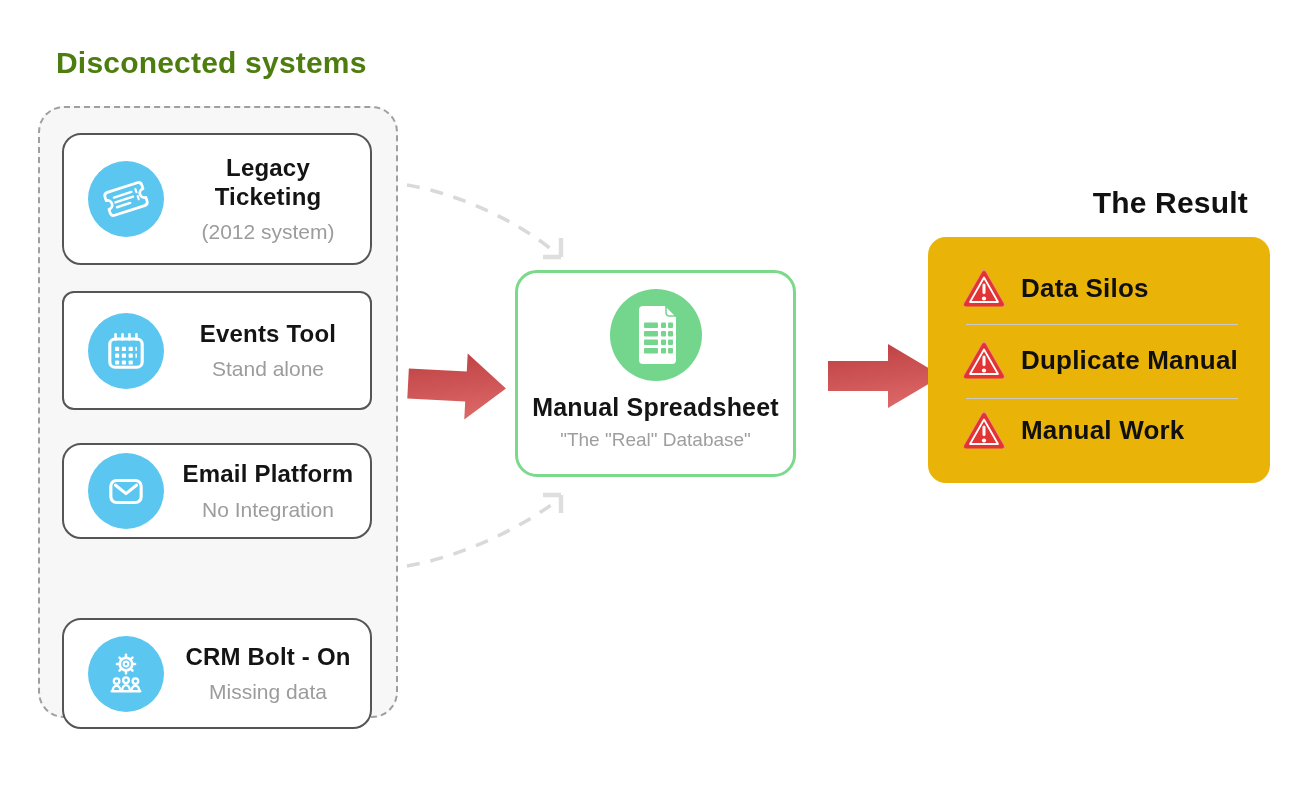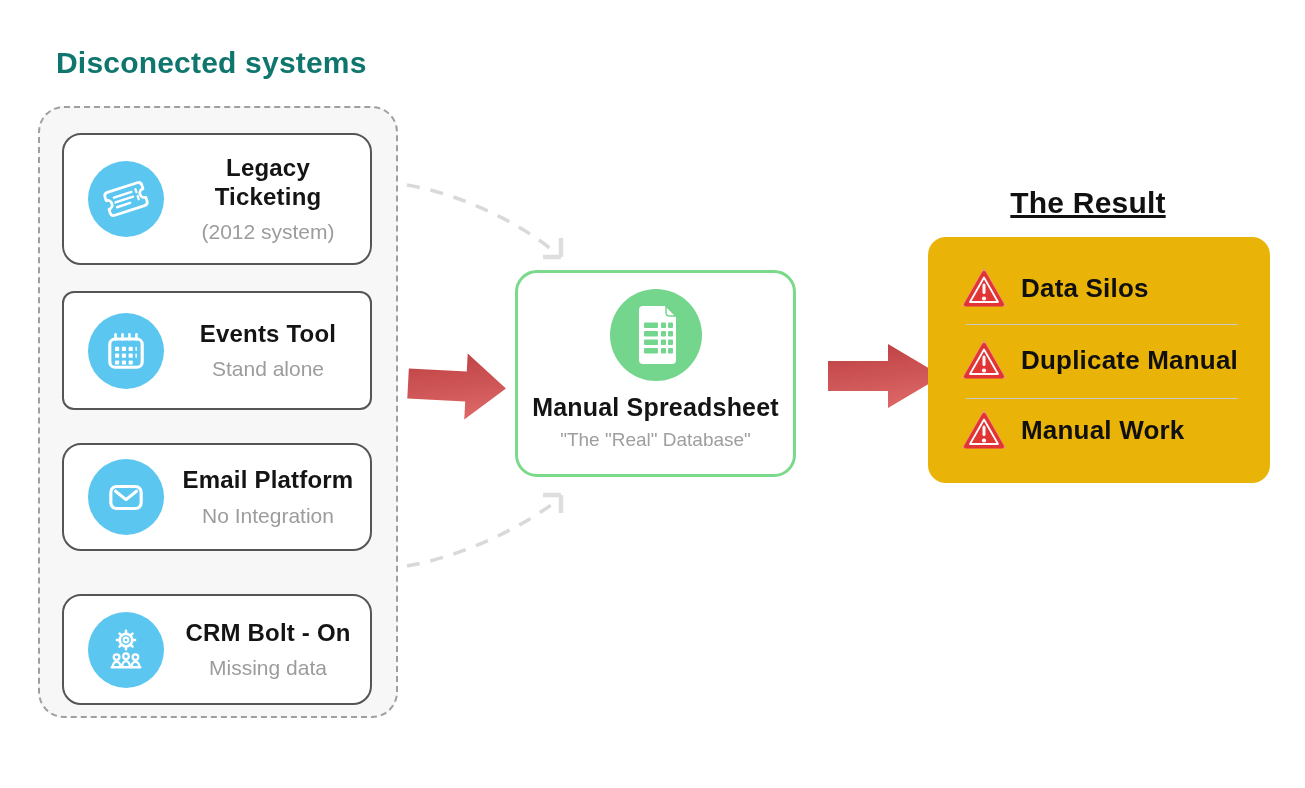--- a/index.html
+++ b/index.html
@@ -2,55 +2,55 @@
 <html><head>
 <meta charset="utf-8">
 <style>
   html,body { margin:0; padding:0; background:#ffffff; }
   .canvas {
     position:relative; width:1305px; height:788px; background:#ffffff;
     font-family:"Liberation Sans", sans-serif; overflow:hidden;
   }
   .main-title {
     position:absolute; left:56px; top:46px;
-    font-size:30px; font-weight:700; color:#0f766e; letter-spacing:.2px;
+    font-size:30px; font-weight:700; color:#4d7c0f; letter-spacing:.2px;
   }
   .group-box {
     position:absolute; left:38px; top:106px; width:360px; height:612px;
     border:2px dashed #9f9f9f; border-radius:26px; background:#f7f7f7;
     box-sizing:border-box;
   }
   .card {
     position:absolute; left:62px; width:310px; background:#fff;
     border:2px solid #555; border-radius:19px; box-sizing:border-box;
     display:flex; align-items:center;
   }
   .card.c1 { top:133px; height:132px; }
   .card.c2 { top:291px; height:119px;border-radius:12px; }
-  .card.c3 { top:443px; height:108px; }
-  .card.c4 { top:594px; height:111px; }
+  .card.c3 { top:443px; height:96px; }
+  .card.c4 { top:618px; height:111px; }
   .icon-circle {
     width:76px; height:76px; border-radius:50%; background:#5BC6F0;
     flex:0 0 76px; margin-left:24px; display:flex; align-items:center; justify-content:center;
   }
   .card-texts { flex:1; text-align:center; padding:0 4px 0 6px; }
   .card-title { font-size:24px; font-weight:700; color:#141414; line-height:1.18; letter-spacing:.2px; }
   .card-sub { font-size:21px; color:#9c9c9c; margin-top:9px; font-weight:400; }
   .overlay { position:absolute; left:0; top:0; pointer-events:none; }
   .center-box {
     position:absolute; left:515px; top:270px; width:281px; height:207px;
     background:#fff; border:3px solid #7BD98B; border-radius:22px;
     box-sizing:border-box; text-align:center;
   }
   .center-box .big-circle { margin-top:16px; }
   .center-title { font-size:25px; font-weight:700; color:#141414; margin-top:8px; letter-spacing:.2px; }
   .center-sub { font-size:19px; color:#9e9e9e; margin-top:7px; }
   .result-title {
-    position:absolute; left:928px; top:186px; width:320px; text-align:center;
-    font-size:30px; font-weight:700; color:#111; letter-spacing:.2px;text-decoration:underline;
+    position:absolute; left:928px; top:186px; width:320px; text-align:right;
+    font-size:30px; font-weight:700; color:#111; letter-spacing:.2px;
   }
   .result-panel {
     position:absolute; left:928px; top:237px; width:342px; height:246px;
     background:#eab308; border-radius:18px;
   }
   .result-row {
     position:absolute; left:34px; height:44px;
     display:flex; align-items:center; gap:15px;
   }
   .result-row.r1 { top:29px; }

